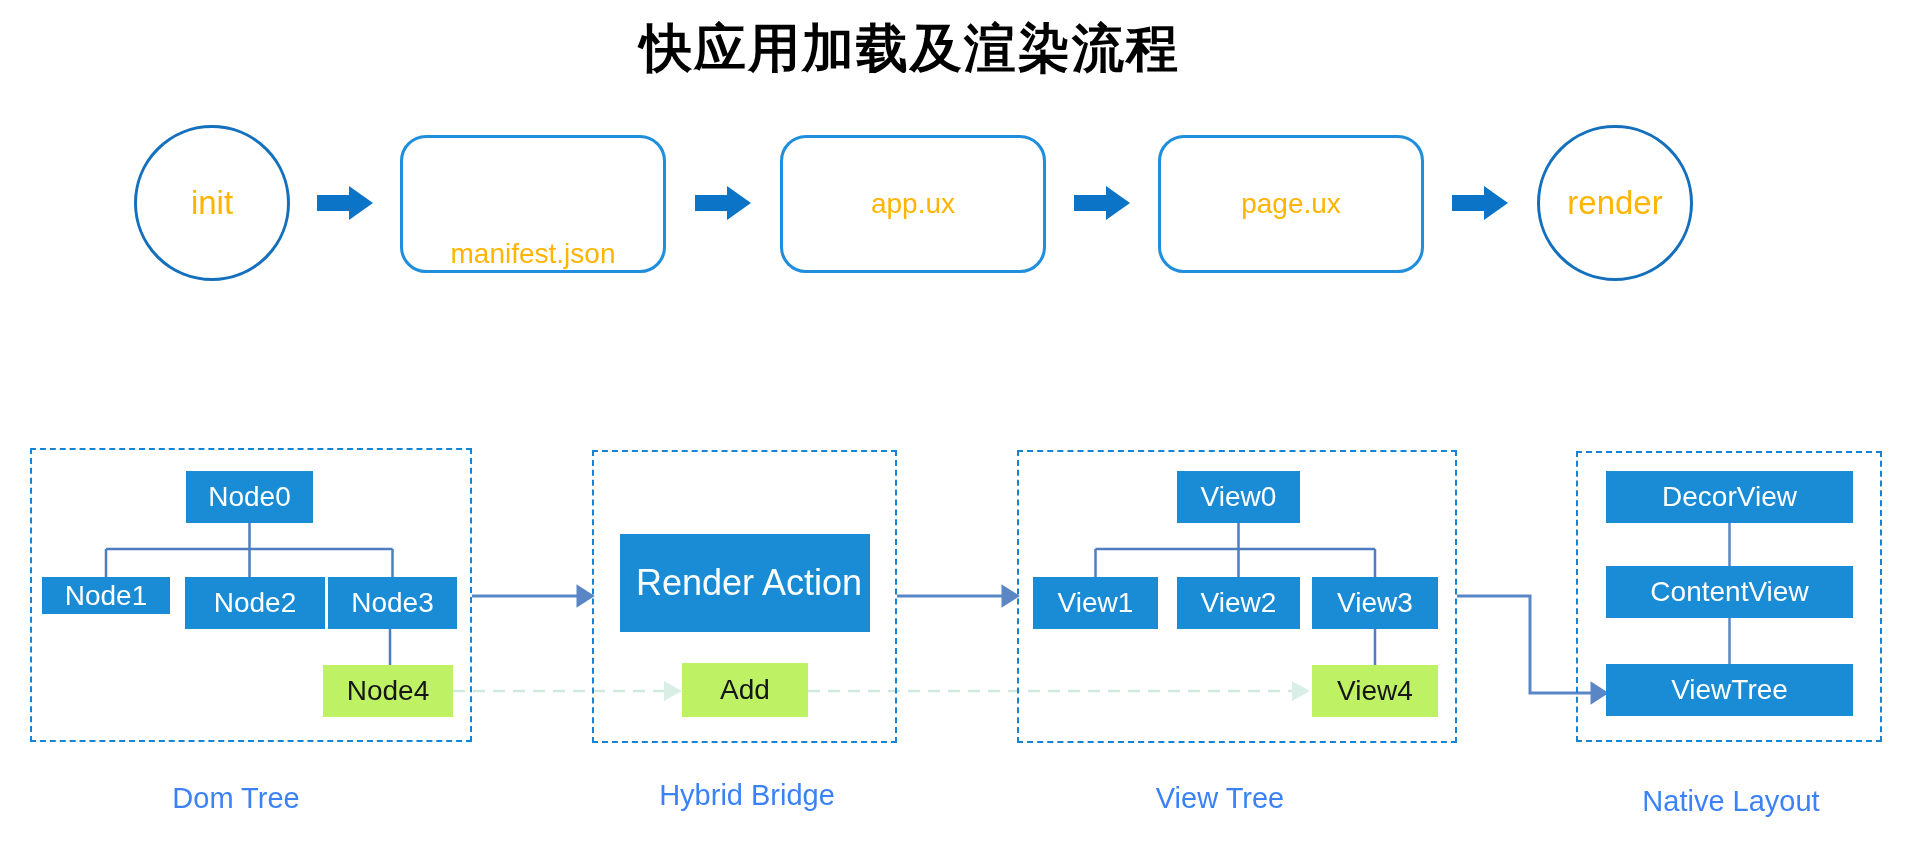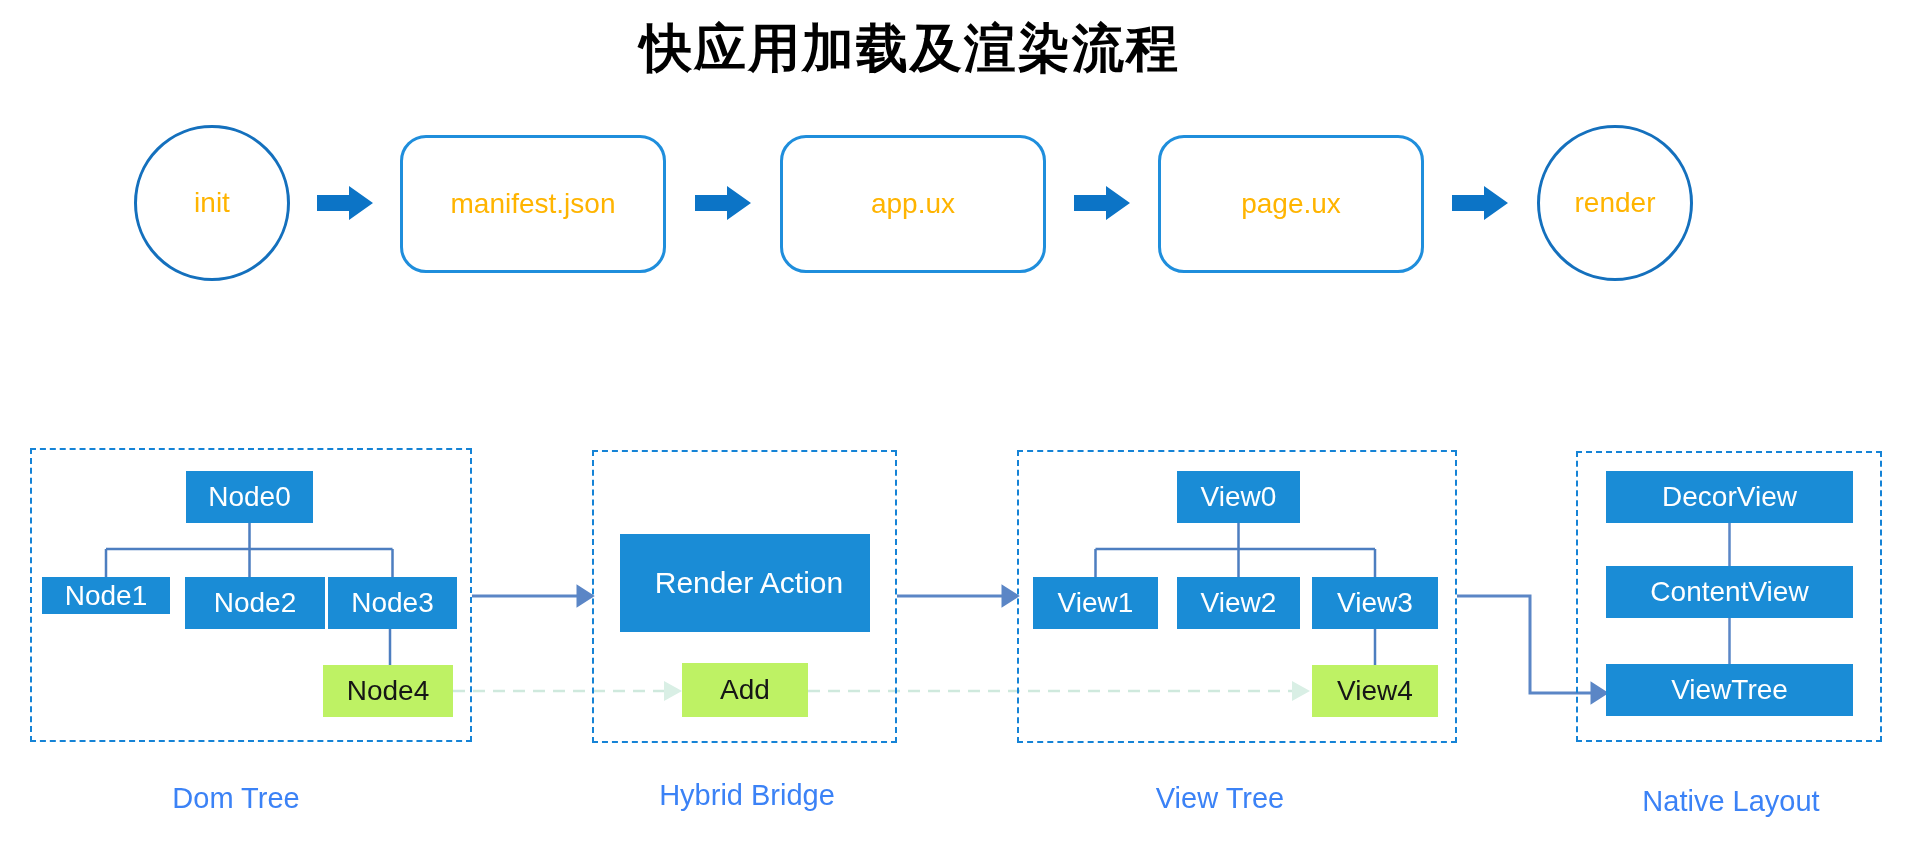--- a/index.html
+++ b/index.html
@@ -3,26 +3,26 @@
 <meta charset="utf-8">
 <style>
   html,body{margin:0;padding:0;background:#fff;}
   .page{position:relative;width:1910px;height:864px;background:#ffffff;
         font-family:"Liberation Sans","DejaVu Sans",sans-serif;overflow:hidden;}
   .abs{position:absolute;box-sizing:border-box;}
   .title{left:0;top:14px;width:1820px;text-align:center;font-size:52px;font-weight:bold;
          color:#000;font-family:"Liberation Serif","DejaVu Serif",serif;letter-spacing:2px;}
   .layer{left:0;top:0;width:1910px;height:864px;}
   .shape{display:flex;align-items:center;justify-content:center;}
-  .ghost-circle{border:3px solid #1470bd;border-radius:50%;color:#ffb400;font-size:28px;background:#fff;}
+  .ghost-circle{border:3px solid #1470bd;border-radius:50%;color:#ffb400;font-size:33px;background:#fff;}
   .ghost-rect{border:3px solid #1f8edc;border-radius:26px;color:#ffb400;font-size:28px;background:#fff;}
   .group{border:2px dashed #1583d6;background:transparent;}
   .node{background:#1a8cd6;color:#ffffff;font-size:28px;}
   .mint{background:#bef264;color:#161616;font-size:28px;}
-  .big{font-size:30px;padding-left:8px;}
+  .big{font-size:36px;padding-left:8px;}
   .glabel{color:#3b82f6;font-size:29px;text-align:center;}
 </style>
 </head>
 <body>
 
 <div class="page">
 
   <svg class="abs layer" viewBox="0 0 1910 864">
 
     <g fill="#0c74c6">
@@ -59,21 +59,21 @@
       <path d="M808 691 H1292" fill="none"></path>
       <polygon points="1292,681 1310,691 1292,701" stroke="none"></polygon>
     </g>
   </svg>
 
   <div class="abs title">快应用加载及渲染流程</div>
 
   <div class="abs shape ghost-circle" style="left:134px;top:125px;width:156px;height:156px;">
     <span>init</span>
   </div>
-  <div class="abs shape ghost-rect" style="left:400px;top:135px;width:266px;height:138px;">
+  <div class="abs shape ghost-rect" style="left:400px;top:135px;width:266px;height:138px;align-items:flex-end;">
     <span>manifest.json</span>
   </div>
   <div class="abs shape ghost-rect" style="left:780px;top:135px;width:266px;height:138px;">
     <span>app.ux</span>
   </div>
   <div class="abs shape ghost-rect" style="left:1158px;top:135px;width:266px;height:138px;">
     <span>page.ux</span>
   </div>
   <div class="abs shape ghost-circle" style="left:1537px;top:125px;width:156px;height:156px;">
     <span>render</span>

